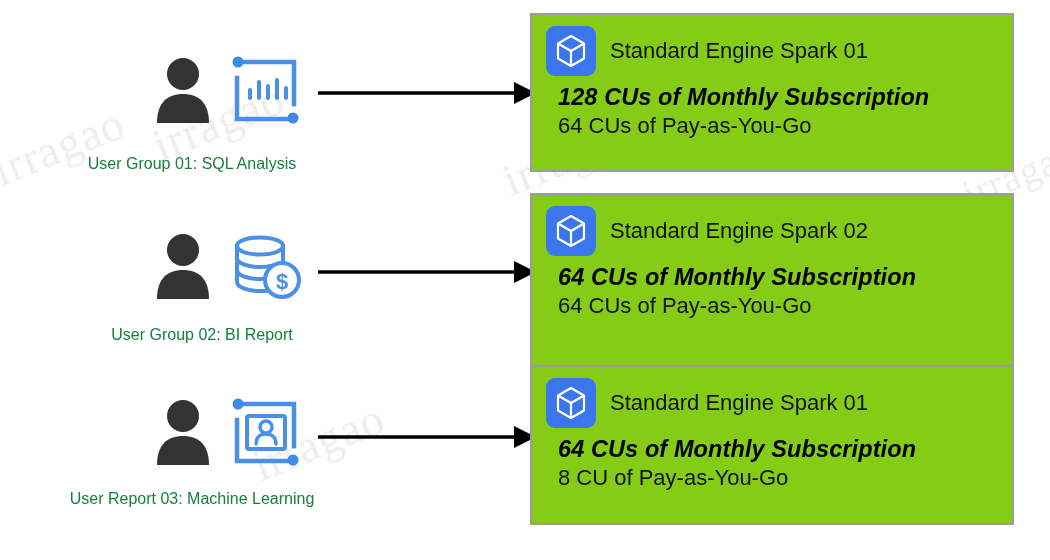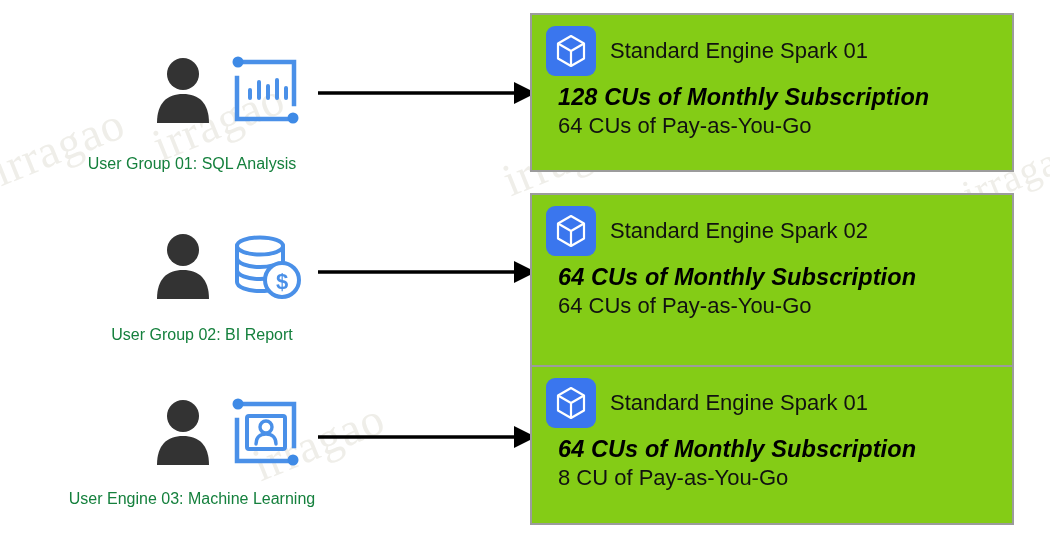--- a/index.html
+++ b/index.html
@@ -237,21 +237,21 @@
         <path d="M9 26 V67 H62" fill="none" stroke="#4a90e8" stroke-width="4.5" stroke-linecap="square"></path>
         <path d="M9 10 H66 V52" fill="none" stroke="#4a90e8" stroke-width="4.5" stroke-linecap="square"></path>
         <circle cx="10" cy="10" r="5.5" fill="#3e8ae6"></circle>
         <circle cx="65" cy="66" r="5.5" fill="#3e8ae6"></circle>
         <rect x="19" y="22" width="38" height="33" rx="2" fill="none" stroke="#4a90e8" stroke-width="4"></rect>
         <circle cx="38" cy="33" r="6" fill="none" stroke="#4a90e8" stroke-width="3.4"></circle>
         <path d="M28 50 C28 43 32.5 40 38 40 C43.5 40 48 43 48 50" fill="none" stroke="#4a90e8" stroke-width="3.4" stroke-linecap="round"></path>
       </svg>
     </div>
 
-    <div class="group-label">User Engine 03: Machine Learning</div>
+    <div class="group-label">User Report 03: Machine Learning</div>
 
     <svg class="arrow" width="220" height="28" viewBox="0 0 220 28">
       <line x1="2" y1="14" x2="200" y2="14" stroke="#000" stroke-width="3.5"></line>
       <polygon points="198,3 220,14 198,25" fill="#000"></polygon>
     </svg>
 
     <div class="card">
       <div class="card-head">
         <div class="engine-badge">
           <svg width="32" height="34" viewBox="0 0 32 34">

